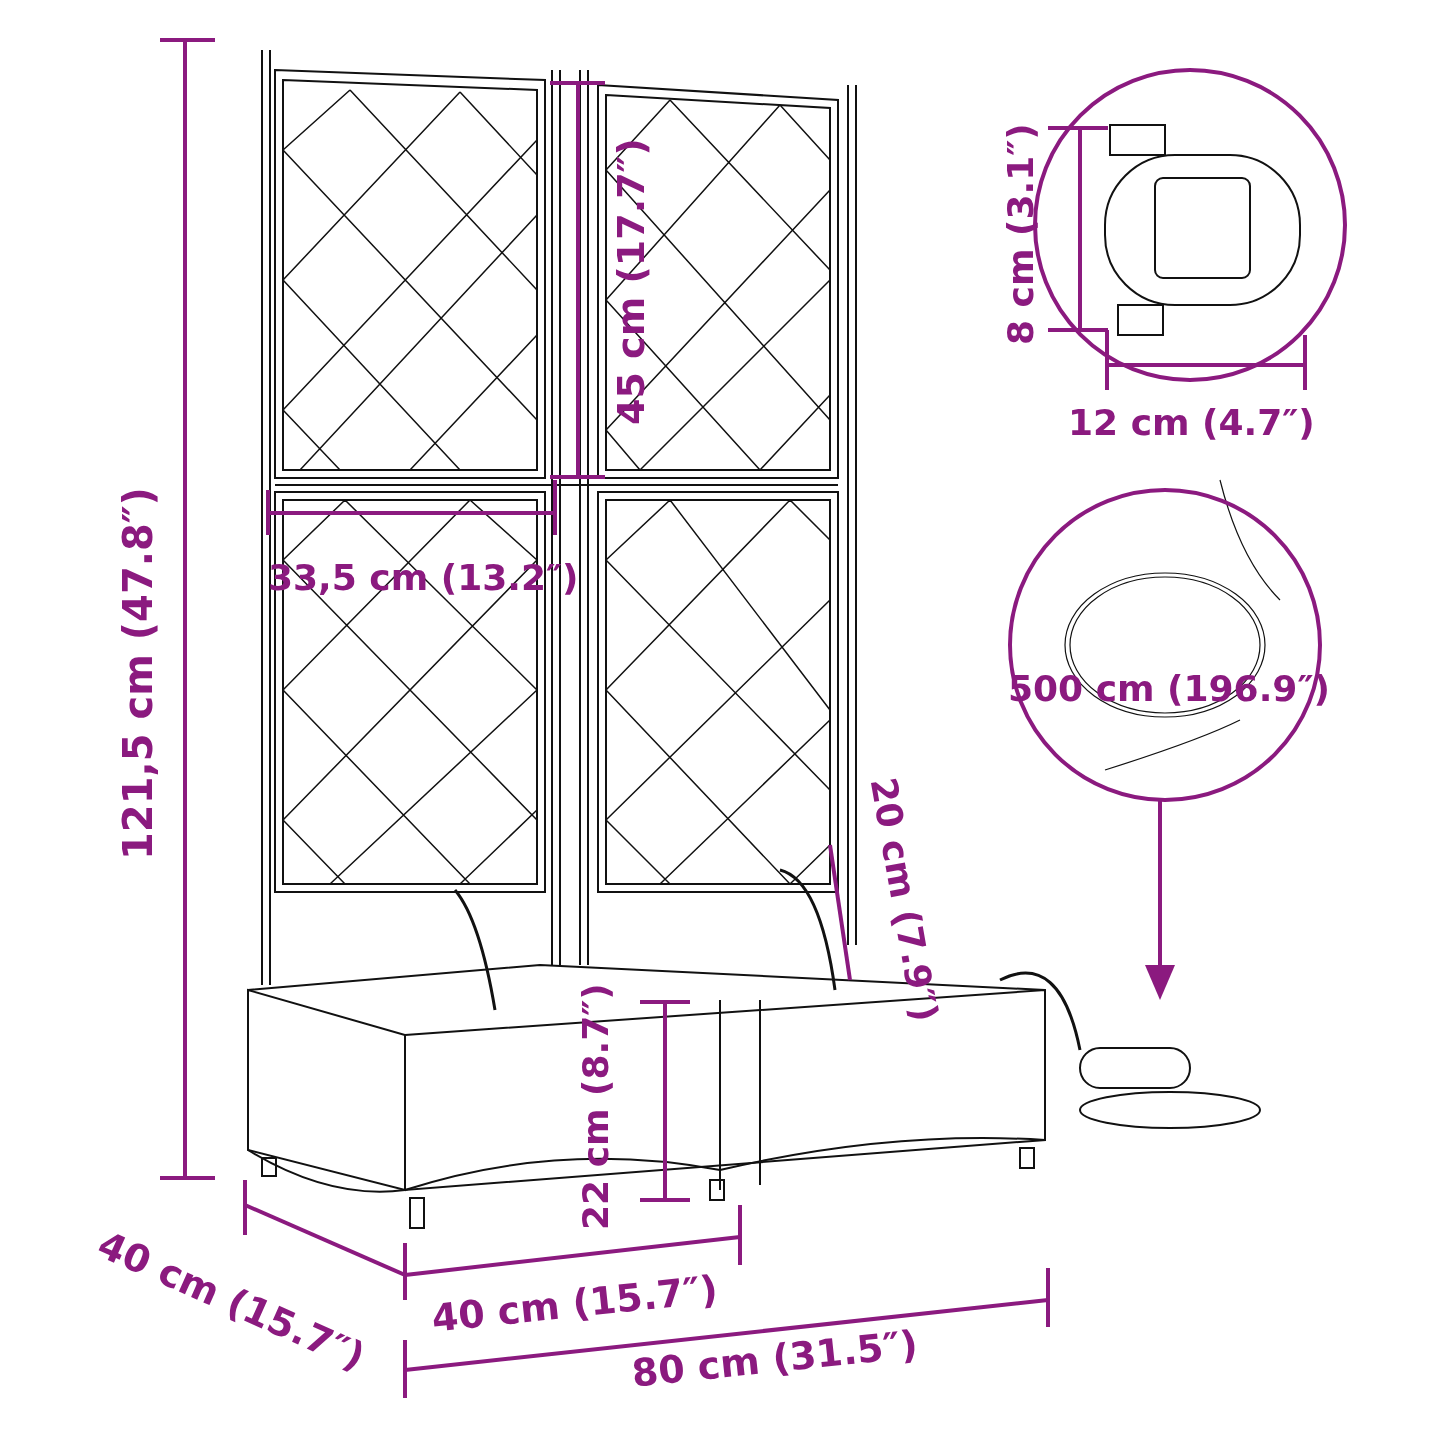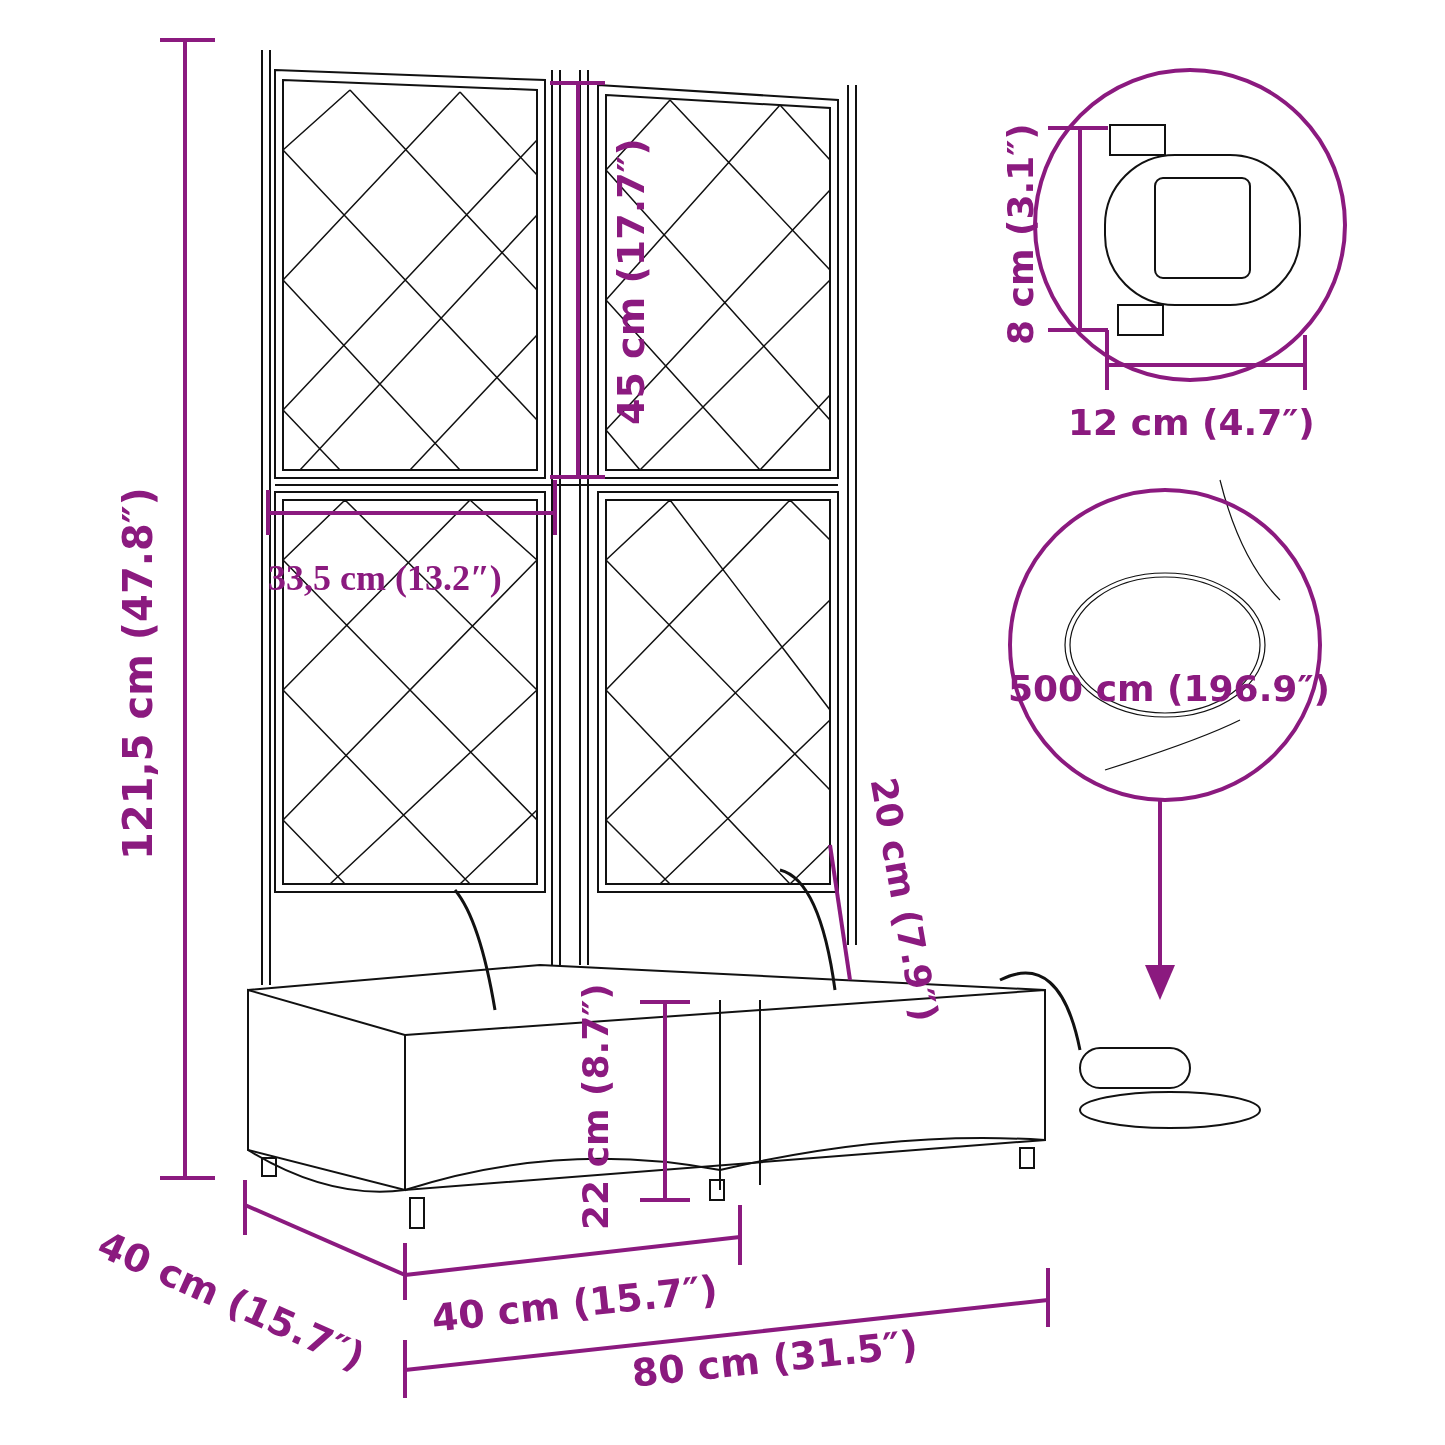--- a/index.html
+++ b/index.html
@@ -107,21 +107,21 @@
 
     <circle cx="1190" cy="225" r="155"></circle>
     <circle cx="1165" cy="645" r="155"></circle>
     <line x1="1160" y1="800" x2="1160" y2="970"></line>
   </g>
   <polygon points="1145,965 1175,965 1160,1000" fill="#8b1a7f"></polygon>
 </svg>
 
 <div class="lbl" style="left:118px;top:860px;transform:rotate(-90deg);font-size:40px;">121,5 cm (47.8″)</div>
 <div class="lbl" style="left:612px;top:425px;transform:rotate(-90deg);font-size:38px;">45 cm (17.7″)</div>
-<div class="lbl" style="left:268px;top:560px;font-size:36px;font-family:Liberation Serif, serif;">33,5 cm (13.2″)</div>
+<div class="lbl" style="left:268px;top:560px;font-size:36px;">33,5 cm (13.2″)</div>
 <div class="lbl" style="left:578px;top:1230px;transform:rotate(-90deg);font-size:36px;">22 cm (8.7″)</div>
 <div class="lbl" style="left:900px;top:775px;transform:rotate(80deg);font-size:36px;">20 cm (7.9″)</div>
 <div class="lbl" style="left:108px;top:1225px;transform:rotate(24deg);font-size:38px;">40 cm (15.7″)</div>
 <div class="lbl" style="left:430px;top:1300px;transform:rotate(-6deg);font-size:38px;">40 cm (15.7″)</div>
 <div class="lbl" style="left:630px;top:1355px;transform:rotate(-6deg);font-size:38px;">80 cm (31.5″)</div>
 <div class="lbl" style="left:1003px;top:345px;transform:rotate(-90deg);font-size:36px;">8 cm (3.1″)</div>
 <div class="lbl" style="left:1068px;top:405px;font-size:36px;">12 cm (4.7″)</div>
 <div class="lbl" style="left:1008px;top:625px;font-size:36px;margin-top:46px;">500 cm (196.9″)</div>
 </div>
 

